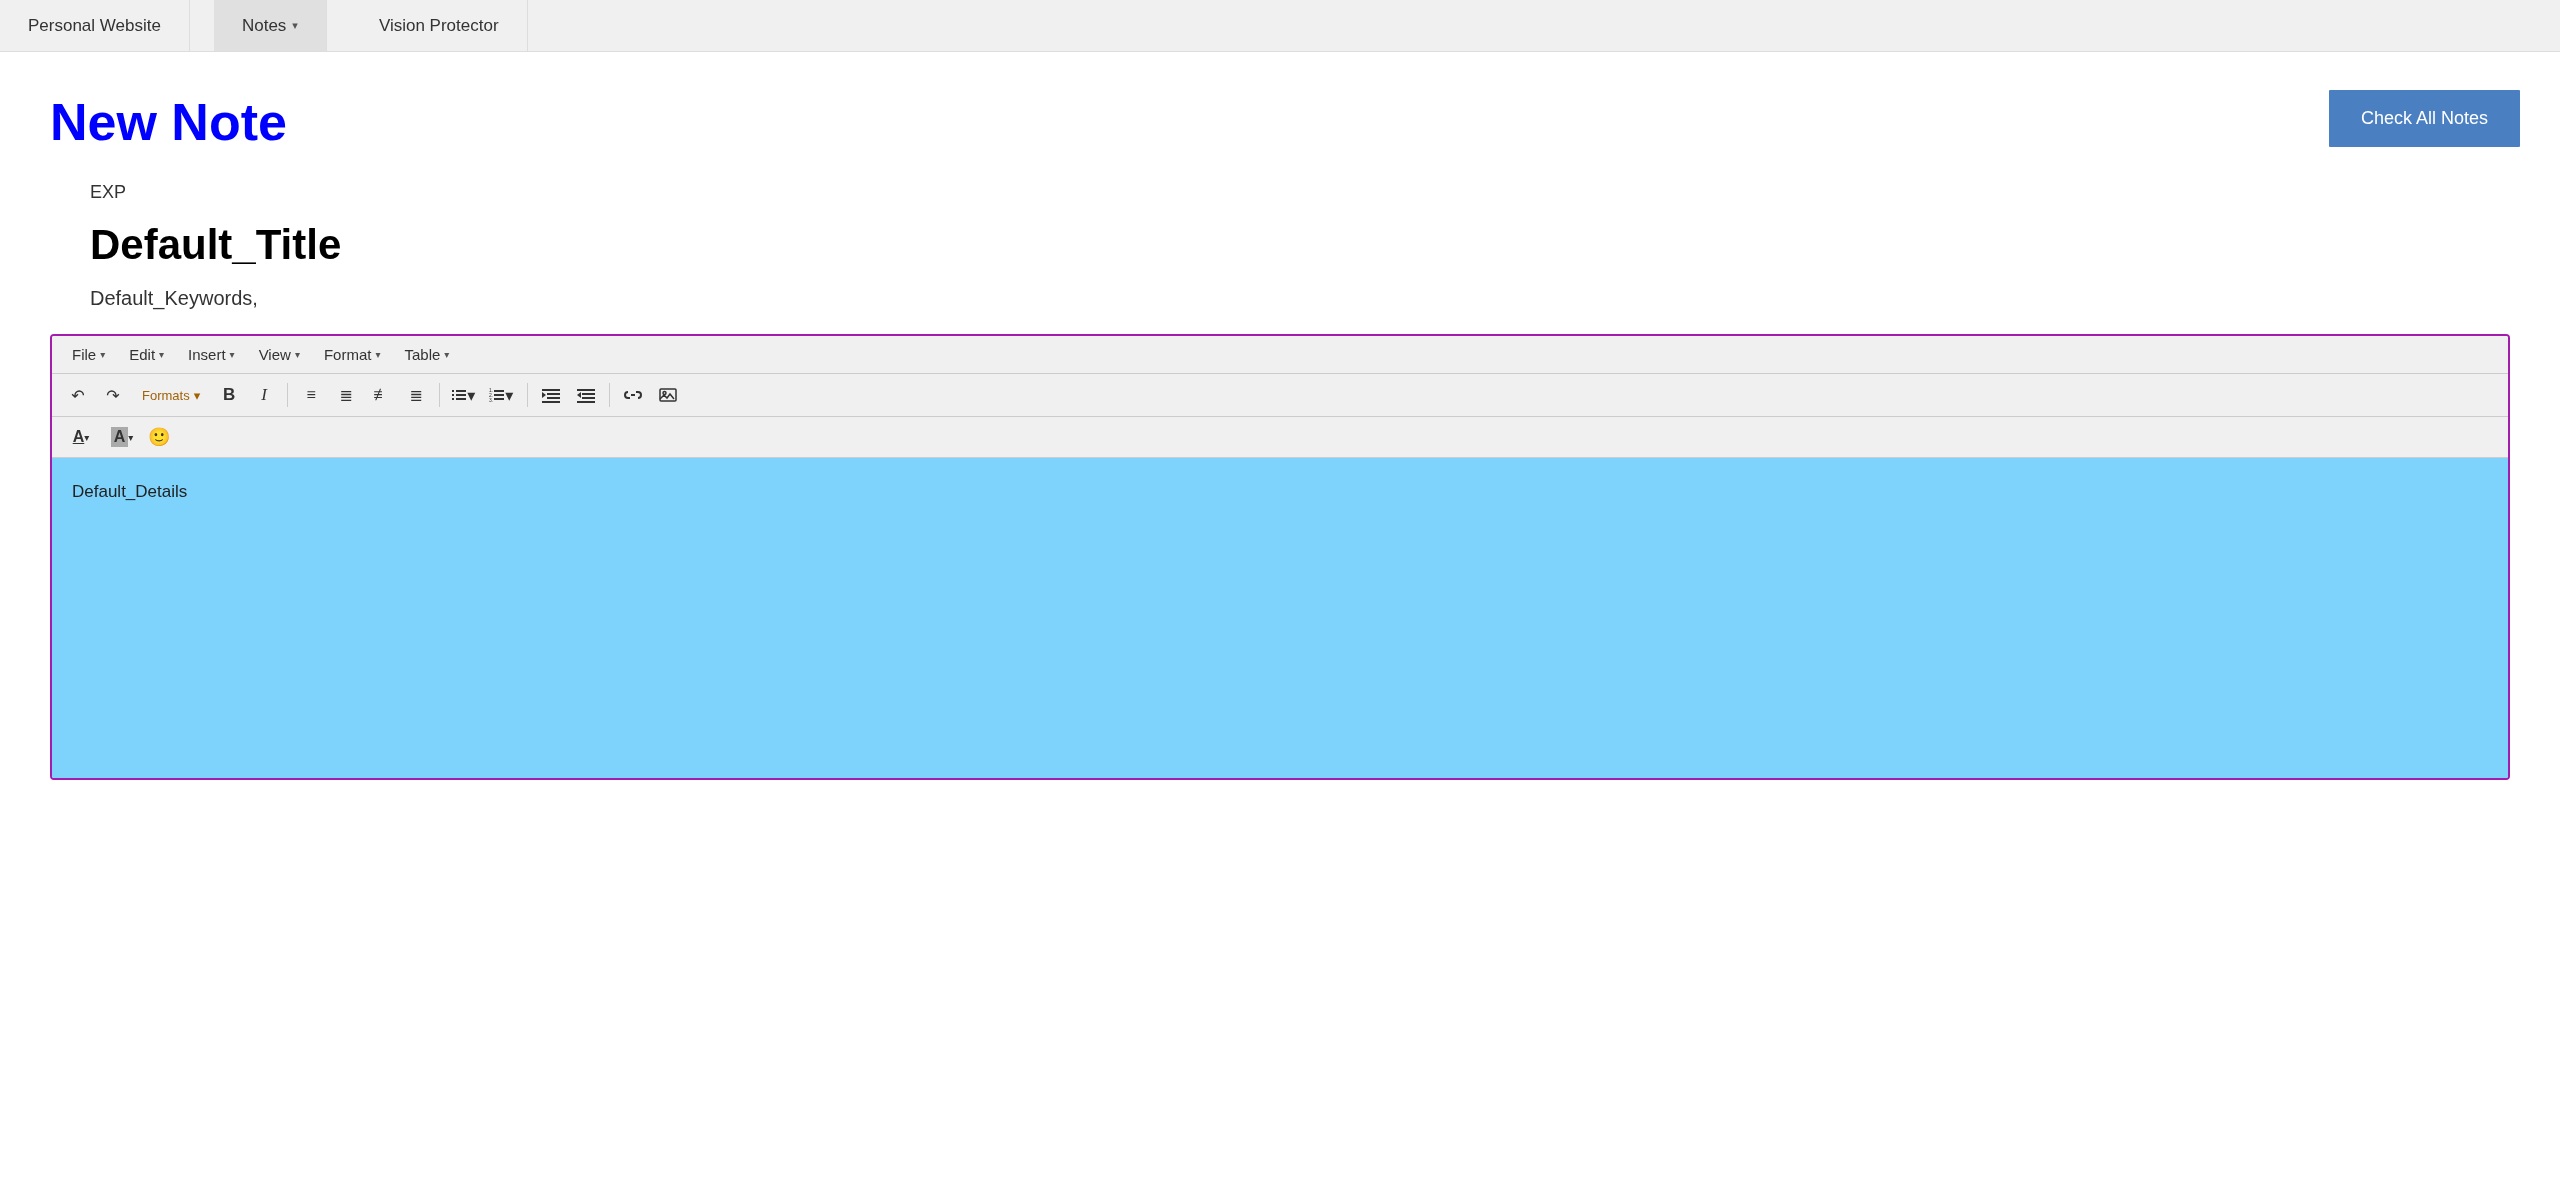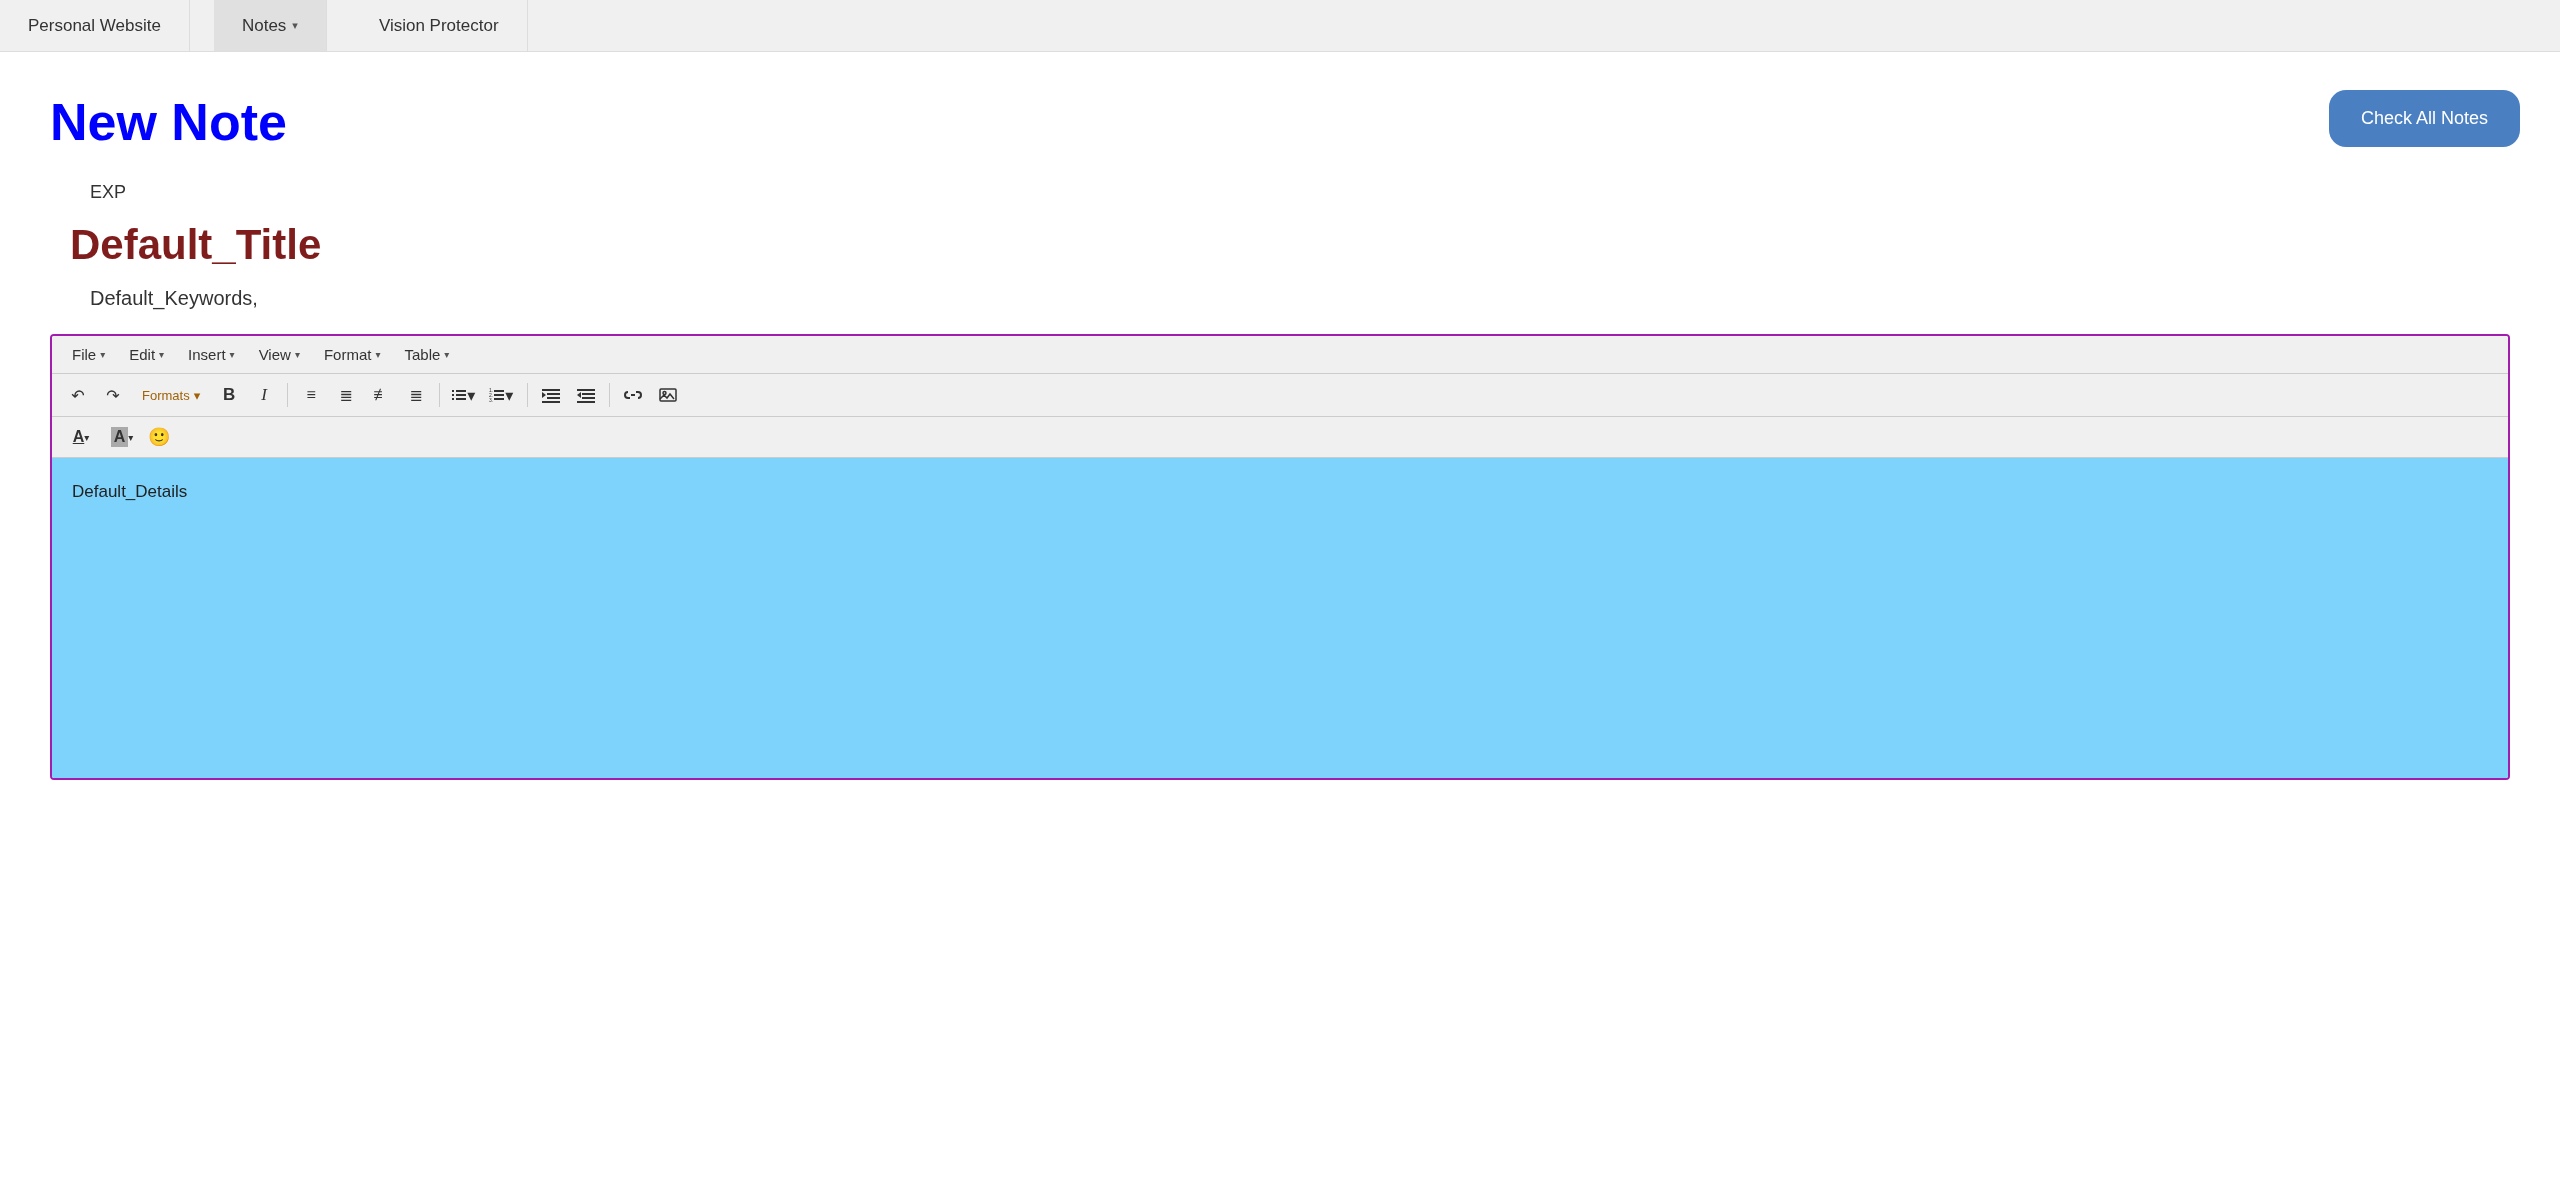--- a/index.html
+++ b/index.html
@@ -56,42 +56,42 @@
     }
 
     
     .check-all-notes-btn {
       position: absolute;
       top: 38px;
       right: 40px;
       background: #4a7fc1;
       color: #fff;
       border: none;
-      border-radius: 17px;
+      border-radius: 1px;
       padding: 18px 32px;
       font-size: 18px;
       cursor: pointer;
       font-weight: 500;
     }
 
     
     .exp-label {
       font-size: 18px;
       color: #333;
       margin-left: 40px;
       margin-bottom: 18px;
       font-weight: 500;
     }
 
     
     .default-title {
       font-size: 42px;
       font-weight: bold;
-      color: #7f1d1d;
-      margin-left: 20px;
+      color: #000000;
+      margin-left: 40px;
       margin-bottom: 18px;
     }
 
     
     .default-keywords {
       font-size: 20px;
       color: #333;
       margin-left: 40px;
       margin-bottom: 24px;
     }

